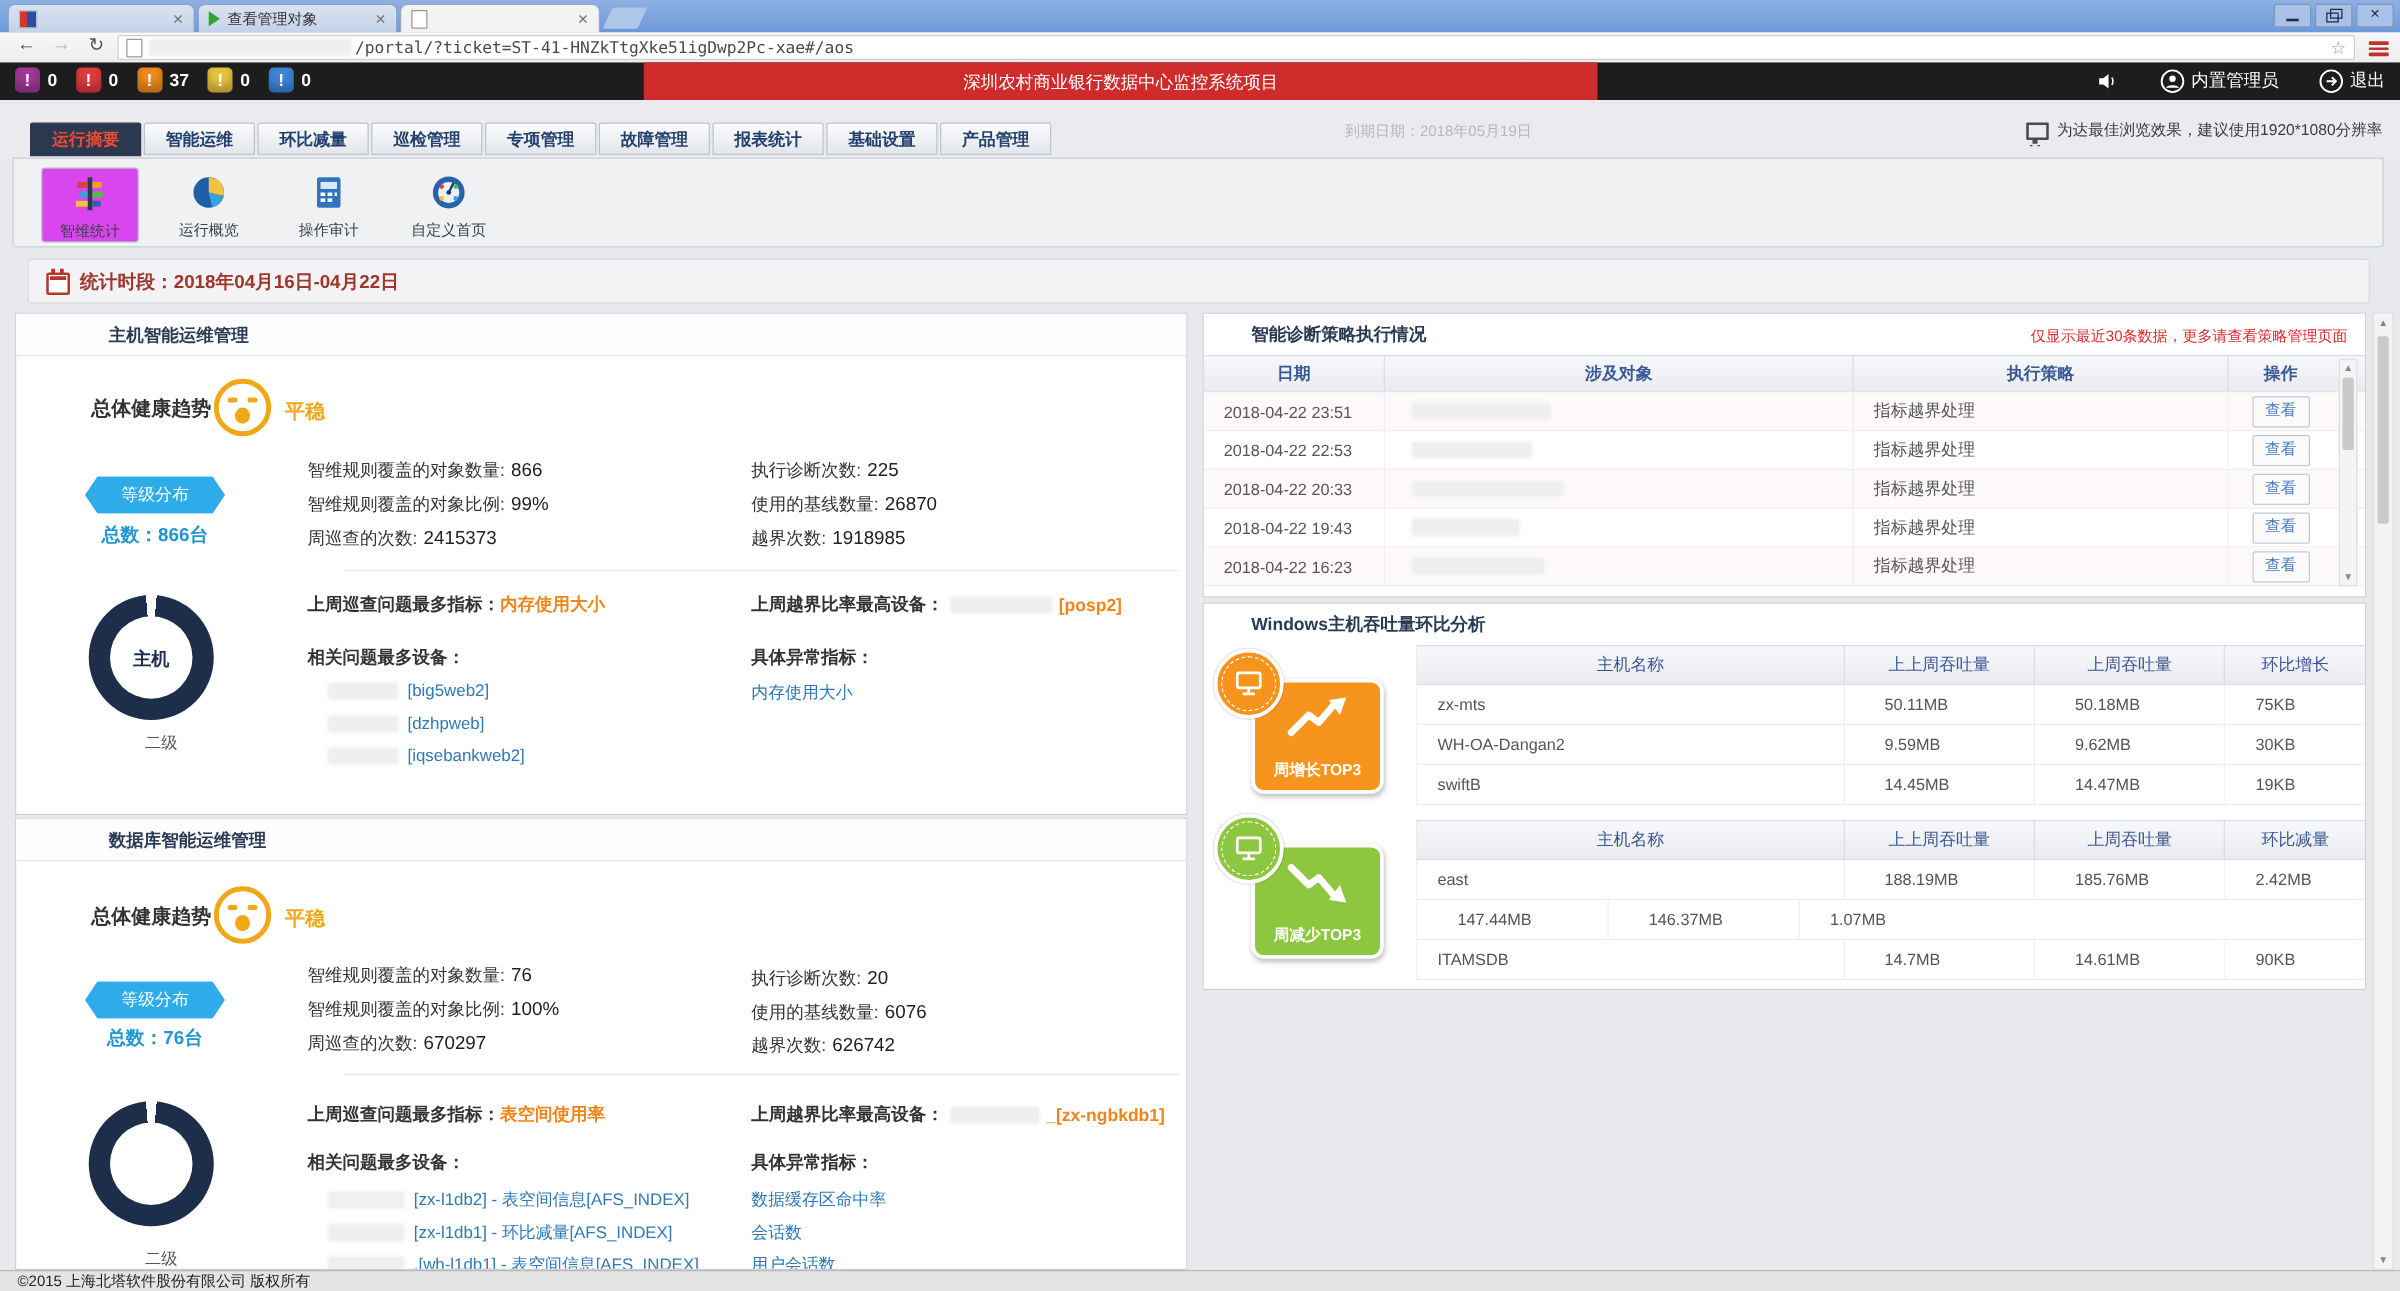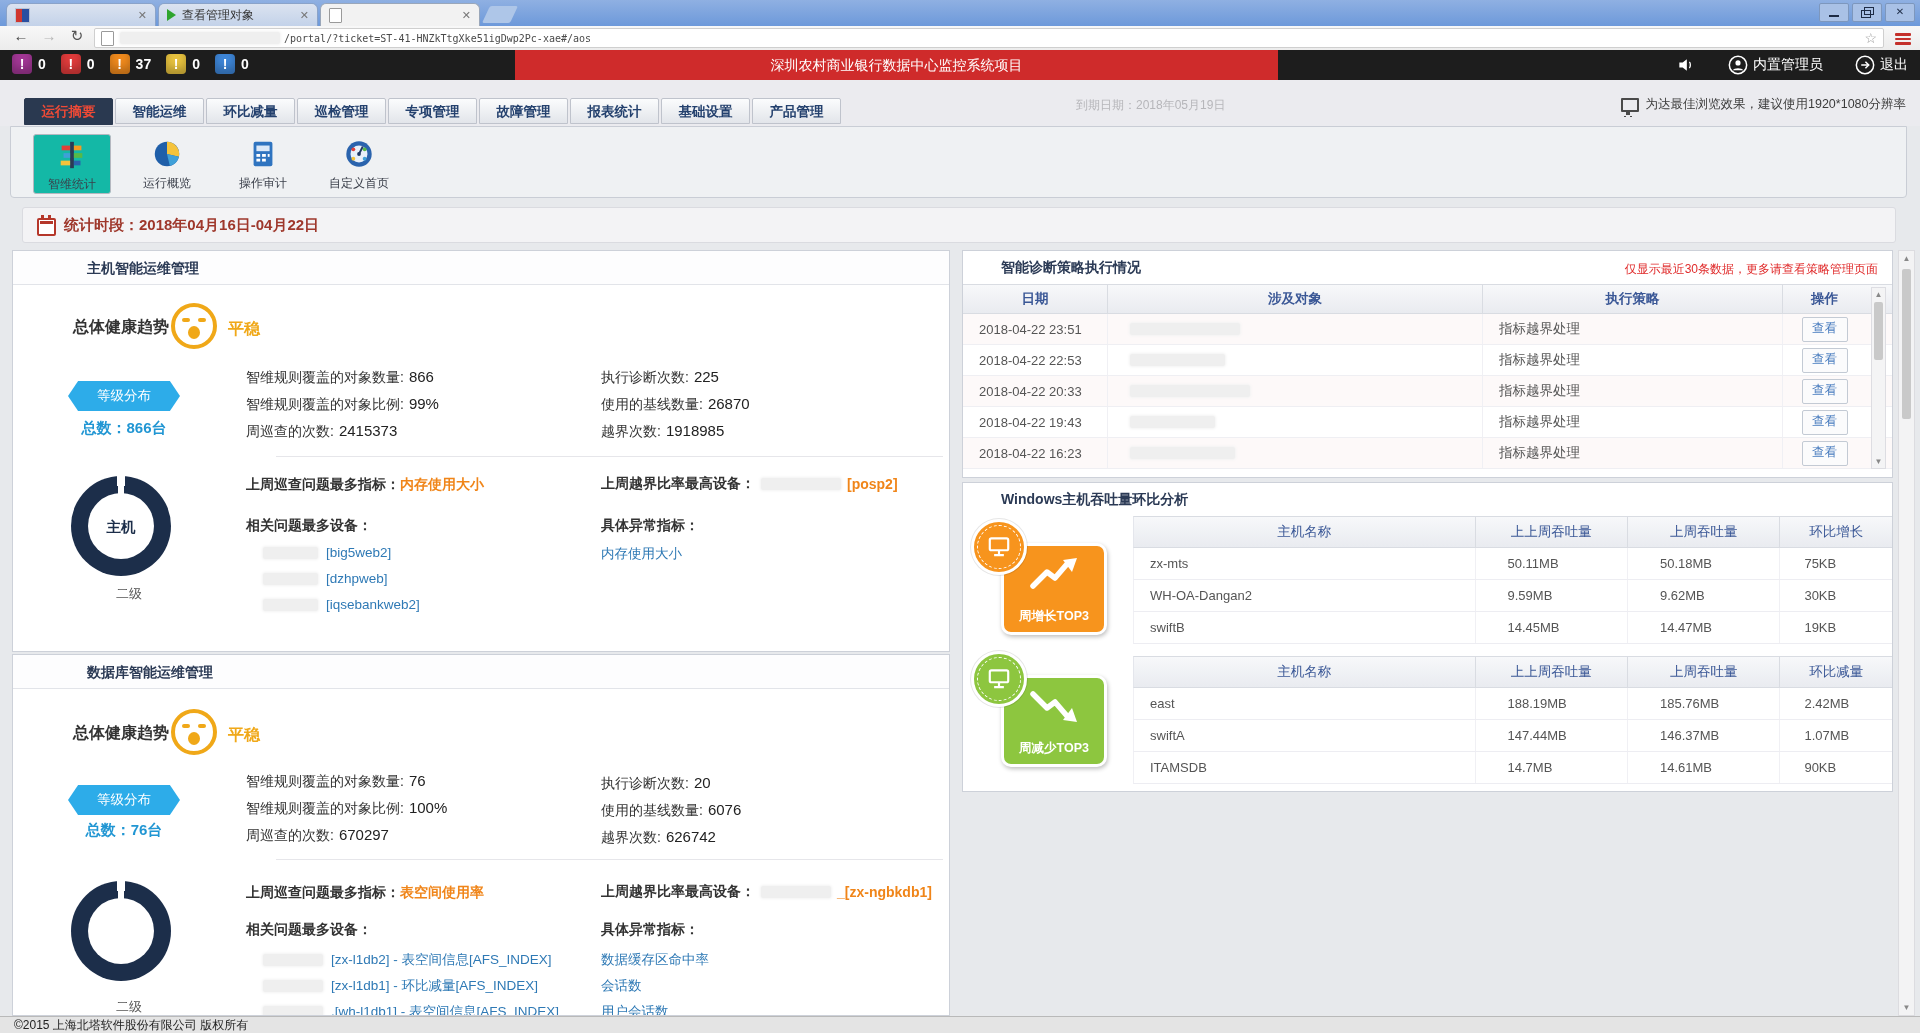--- a/index.html
+++ b/index.html
@@ -23,21 +23,21 @@
   .wbtn{width:28px;height:17px;background:#a9c1e6;border:1px solid #7d97bd;border-radius:2px;position:relative;
     color:#1d2b45;font-size:10px;text-align:center;line-height:16px}
   .wmin::after{content:"";position:absolute;left:9px;bottom:4px;width:10px;height:2px;background:#1d2b45}
   .wrest::before{content:"";position:absolute;left:8px;top:6px;width:8px;height:6px;border:1px solid #1d2b45;background:#a9c1e6}
   .wrest::after{content:"";position:absolute;left:11px;top:3px;width:8px;height:6px;border:1px solid #1d2b45}
   #addressbar{position:absolute;left:0;top:26px;width:1920px;height:24px;
     background:linear-gradient(#f8f8f8,#ececec);border-bottom:1px solid #c6c6c6}
   .navbtn{position:absolute;top:1px;font-size:15px;color:#555;width:22px;text-align:center}
   #urlfield{position:absolute;left:94px;right:36px;top:2px;height:18px;background:#fff;
     border:1px solid #cfcfcf;border-radius:2px;display:flex;align-items:center;padding:0 6px}
-  #urltext{font-family:"DejaVu Sans Mono",monospace;font-size:10px;color:#4a4a4a;white-space:nowrap}
+  #urltext{font-family:"DejaVu Sans Mono",monospace;font-size:13px;color:#4a4a4a;white-space:nowrap}
   .redact{display:inline-block;height:12px;border-radius:2px;background:#efefef;box-shadow:0 0 3px 1px #f3f3f3}
   #star{margin-left:auto;color:#9a9a9a;font-size:14px}
   #hamburger{position:absolute;right:9px;top:7px;width:16px}
   #hamburger div{height:2.5px;background:#c4302b;margin-bottom:2px;border-radius:1px}
   
   #appbar{position:absolute;left:0;top:50px;width:1920px;height:30px;background:#1d1d1d}
   #alertbadges{position:absolute;left:12px;top:4px;display:flex;gap:15px;align-items:center}
   .badge{display:flex;align-items:center;gap:6px;color:#fff;font-size:14px;font-weight:bold}
   .bexc{width:20px;height:20px;border-radius:4px;color:#fff;font-weight:bold;text-align:center;line-height:20px;font-size:14px;box-shadow:inset 0 -6px 8px rgba(0,0,0,.25)}
   .b1{background:#a23795}.b2{background:#e03b3b}.b3{background:#f08a1d}.b4{background:#e8c33f}.b5{background:#3e86d8}
@@ -53,21 +53,21 @@
     background:linear-gradient(#fbfcfd,#e2e5ea)}
   .ntab.active{background:#2a3950;border-color:#2a3950;color:#ef4a36;height:27px}
   #restip{position:absolute;right:14px;top:16px;font-size:12.5px;color:#3c3c3c;display:flex;align-items:center}
   .mon{display:inline-block;width:14px;height:10px;border:2px solid #4a4a4a;border-radius:1px;position:relative;margin-right:7px}
   .mon::after{content:"";position:absolute;left:3px;bottom:-5px;width:4px;height:3px;background:#4a4a4a;box-shadow:-3px 3px 0 -1px #4a4a4a,3px 3px 0 -1px #4a4a4a}
   #watermark{position:absolute;left:1076px;top:17px;font-size:12px;color:#b6b6ba}
   
   #toolbarbox{position:absolute;left:10px;top:126px;width:1897px;height:72px;box-sizing:border-box;
     background:#eff1f3;border:1px solid #c9cdd5;border-radius:0 0 4px 4px}
   .titem{position:absolute;top:7px;width:76px;height:58px;text-align:center}
-  .titem.sel{background:#14b8a6;border:1px solid #b4b8c0;border-radius:3px}
+  .titem.sel{background:#d946ef;border:1px solid #b4b8c0;border-radius:3px}
   .titem svg{margin-top:4px}
   .tlabel{font-size:12px;color:#3a3f4a;margin-top:1px}
   
   #periodbar{position:absolute;left:22px;top:207px;width:1874px;height:36px;box-sizing:border-box;
     background:#f3f3f5;border:1px solid #dadbe0;border-radius:3px;display:flex;align-items:center;padding-left:14px}
   .cal{width:15px;height:14px;border:2px solid #b5372a;border-radius:2px;position:relative;background:#fff;display:inline-block;margin-right:8px;margin-top:3px}
   .cal::before{content:"";position:absolute;left:1px;right:1px;top:1px;height:3px;background:#b5372a}
   .cal::after{content:"";position:absolute;top:-5px;left:2px;width:3px;height:4px;background:#b5372a;box-shadow:7px 0 0 #b5372a}
   #periodtext{font-size:15px;font-weight:bold;color:#9e372b}
   
@@ -552,21 +552,20 @@
         <div style="width:153px">上周吞吐量</div>
         <div style="width:112px">环比减量</div>
       </div>
       <div class="thr-row">
         <div class="cn">east</div>
         <div class="c2">188.19MB</div>
         <div class="c3">185.76MB</div>
         <div class="c4">2.42MB</div>
       </div>
       <div class="thr-row">
-        <div class="cn">swiftA</div>
         <div class="c2">147.44MB</div>
         <div class="c3">146.37MB</div>
         <div class="c4">1.07MB</div>
       </div>
       <div class="thr-row">
         <div class="cn">ITAMSDB</div>
         <div class="c2">14.7MB</div>
         <div class="c3">14.61MB</div>
         <div class="c4">90KB</div>
       </div>

